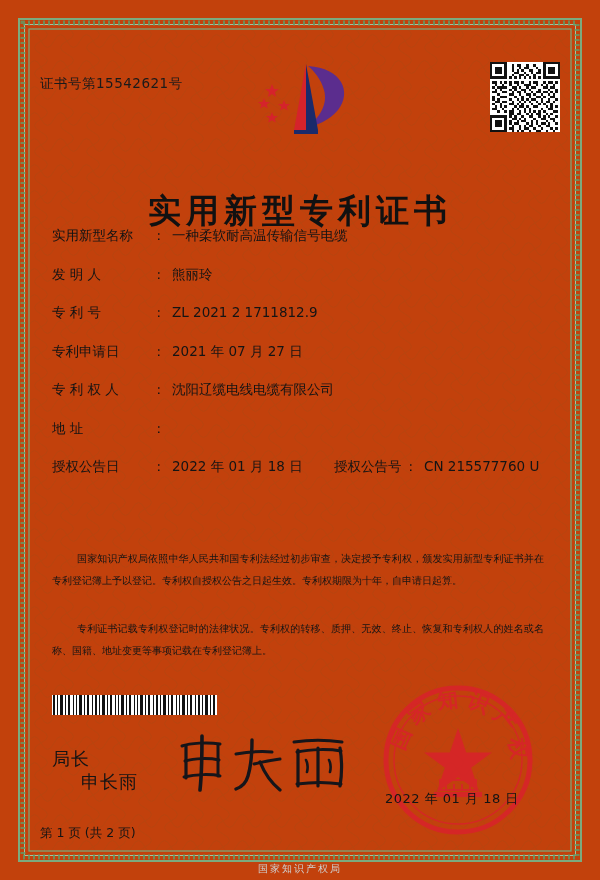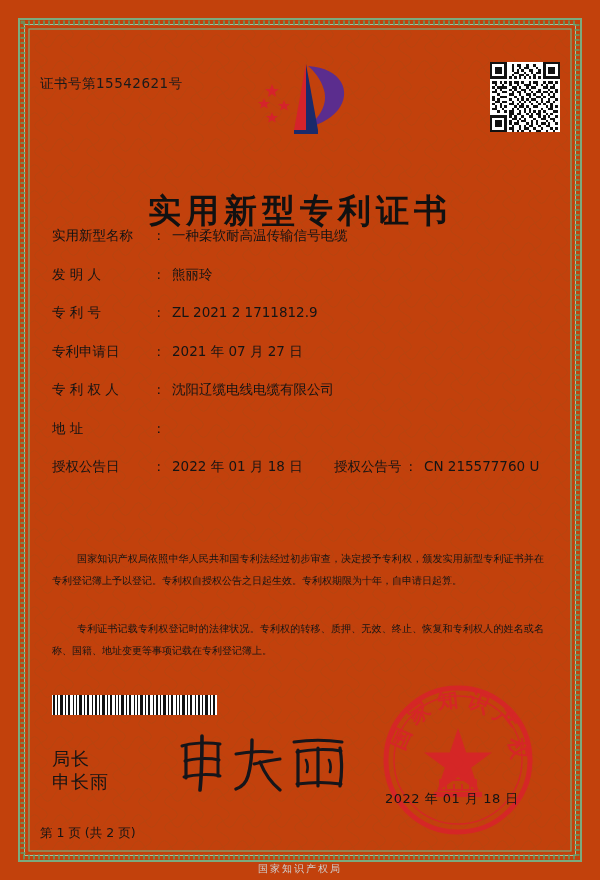--- a/index.html
+++ b/index.html
@@ -168,21 +168,21 @@
   
   .sig-label {
     position: absolute;
     left: 12px;
     font-size: 18px;
     color: #141414;
     letter-spacing: 1px;
     text-align: right;
   }
   .sig-label.l1 { top: 707px; }
-  .sig-label.l2 { top: 730px; }
+  .sig-label.l2 { top: 730px; margin-left: 29px; }
 
   .handwriting {
     position: absolute;
     left: 128px;
     top: 692px;
     width: 190px;
     height: 62px;
   }
 
   

